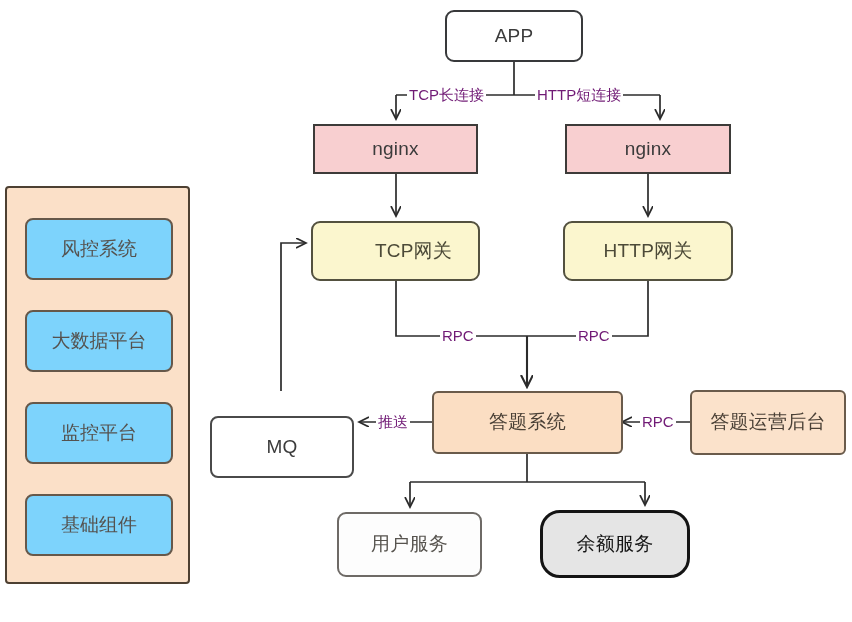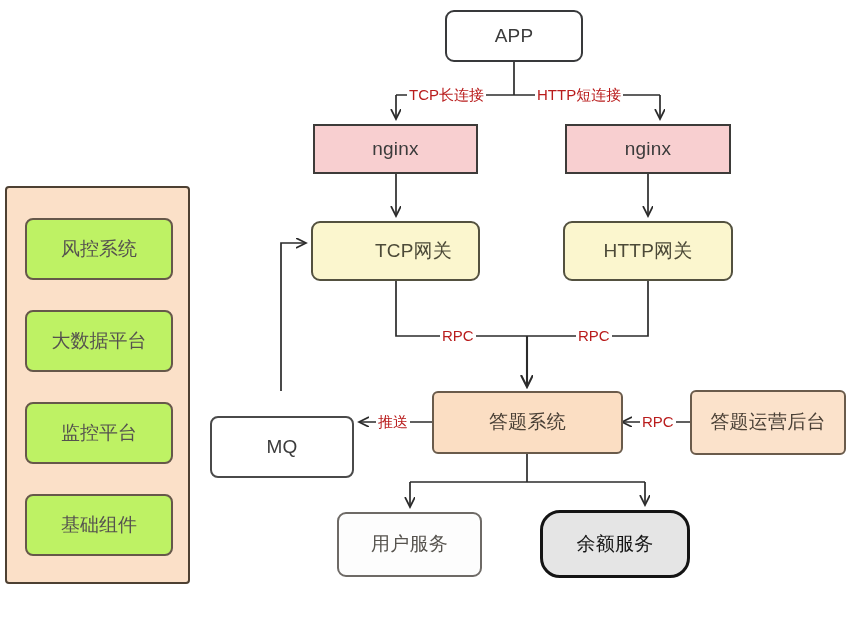--- a/index.html
+++ b/index.html
@@ -43,21 +43,21 @@
     position: absolute;
     box-sizing: border-box;
     background: #fbe0c8;
     border: 2px solid #4d4032;
     border-radius: 4px;
     z-index: 1;
   }
   .group-item {
     position: absolute;
     box-sizing: border-box;
-    background: #bef264;
+    background: #7dd3fc;
     border: 2px solid #66584a;
     border-radius: 8px;
     display: flex;
     align-items: center;
     justify-content: center;
     color: #55524f;
     font-size: 19px;
     z-index: 2;
   }
   .n-app {
@@ -105,21 +105,21 @@
   }
   .n-plain-strong {
     background: #e5e5e5;
     border: 3px solid #141414;
     border-radius: 20px;
     color: #141414;
   }
   .edge-label {
     position: absolute;
     background: #ffffff;
-    color: #b91c1c;
+    color: #701a75;
     font-size: 15px;
     padding: 0 2px;
     white-space: nowrap;
     z-index: 3;
     line-height: 16px;
   }
 </style>
 </head>
 <body>
 

